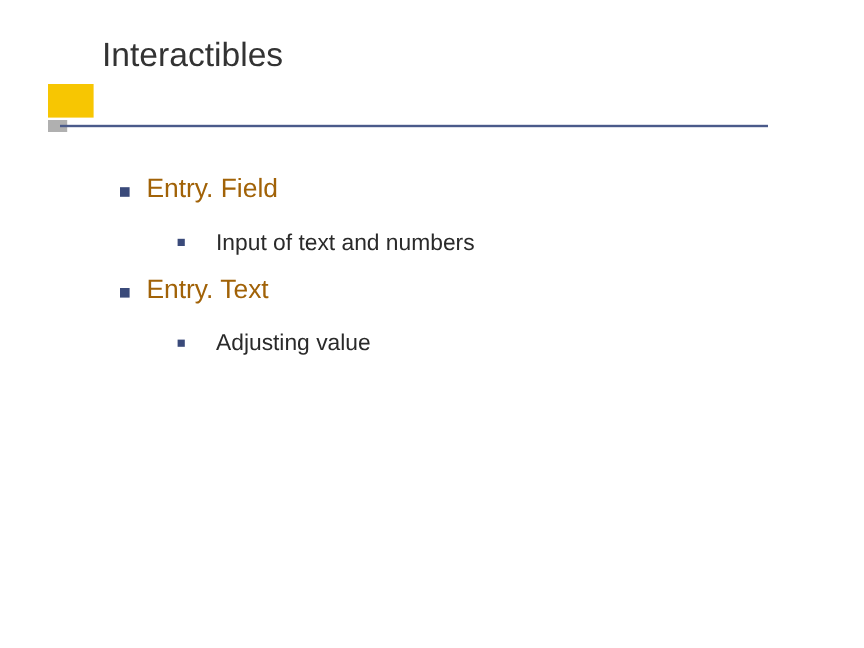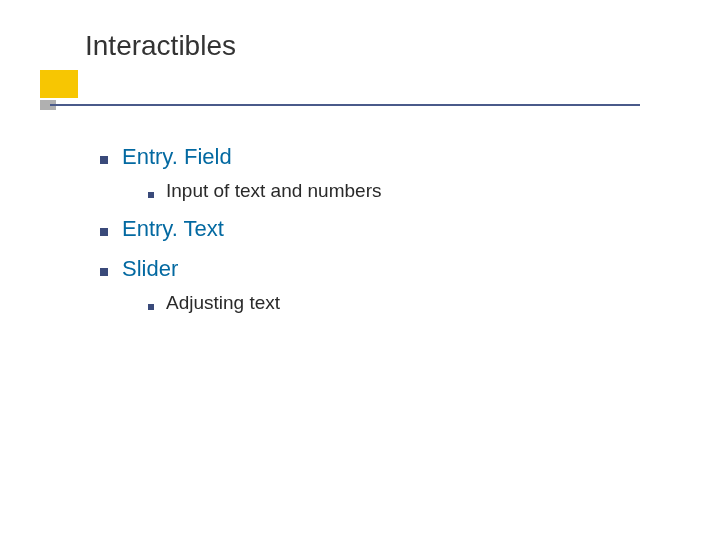--- a/index.html
+++ b/index.html
@@ -68,44 +68,45 @@
     width: 540px;
   }
   .lvl1 {
     display: flex;
     align-items: baseline;
     margin-top: 14px;
     margin-bottom: 4px;
   }
   .lvl2 {
     display: flex;
-    align-items: center;
+    align-items: flex-start;
     margin-left: 48px;
-    margin-top: 10px;
+    margin-top: 22px;
     margin-bottom: 6px;
+    gap: 14px;
   }
   .bullet {
     width: 8px;
     height: 8px;
     background: #3a4a7a;
     flex: 0 0 auto;
     margin-right: 14px;
     margin-top: 7px;
   }
   .bullet-sm {
     width: 6px;
     height: 6px;
     background: #3a4a7a;
     flex: 0 0 auto;
     margin-right: 12px;
     margin-top: 7px;
   }
   .t1 {
     font-size: 22px;
-    color: #0369a1;
+    color: #a16207;
   }
   .t2 {
     font-size: 19px;
     color: #2a2a2a;
   }
 </style>
 </head>
 <body>
 
 <div class="slide">
@@ -129,23 +130,19 @@
     <div class="lvl2">
       <div class="bullet-sm"></div>
       <span class="t2">Input of text and numbers</span>
     </div>
 
     <div class="lvl1">
       <div class="bullet"></div>
       <span class="t1">Entry. Text</span>
     </div>
 
-    <div class="lvl1">
-      <div class="bullet"></div>
-      <span class="t1">Slider</span>
-    </div>
     <div class="lvl2">
       <div class="bullet-sm"></div>
-      <span class="t2">Adjusting text</span>
+      <span class="t2">Adjusting value</span>
     </div>
 
   </div>
 </div>
 
 </body></html>

